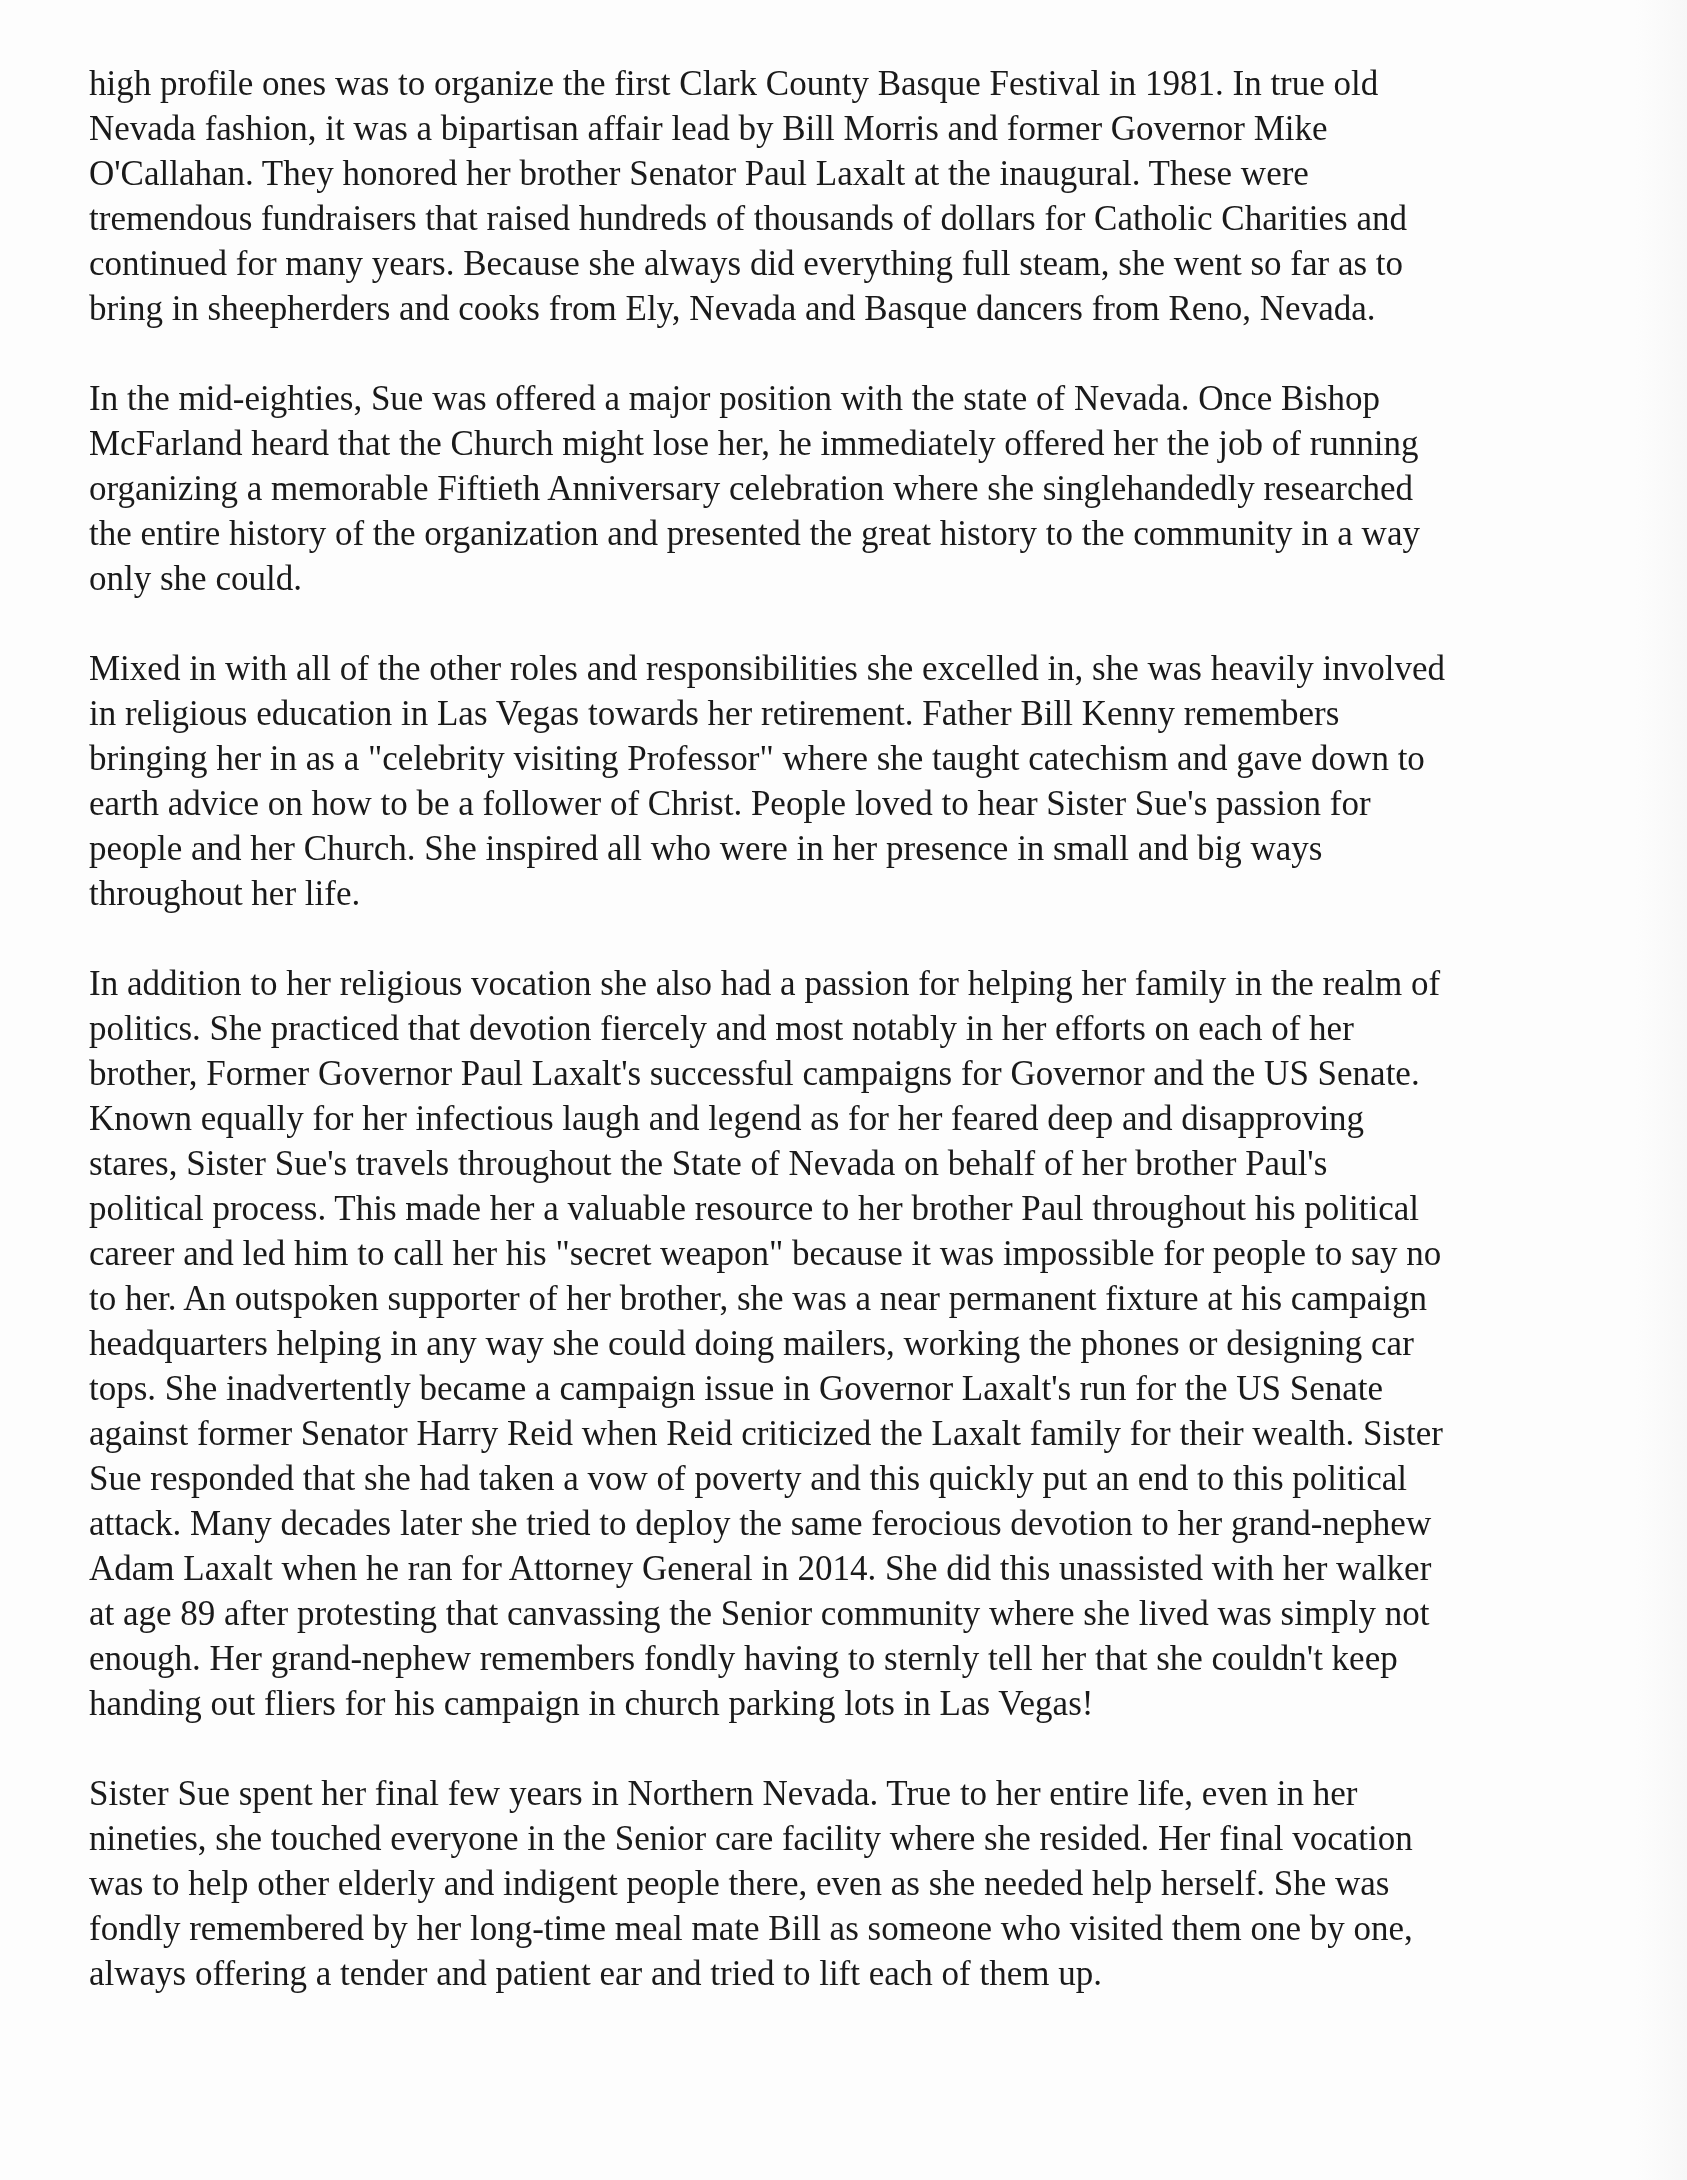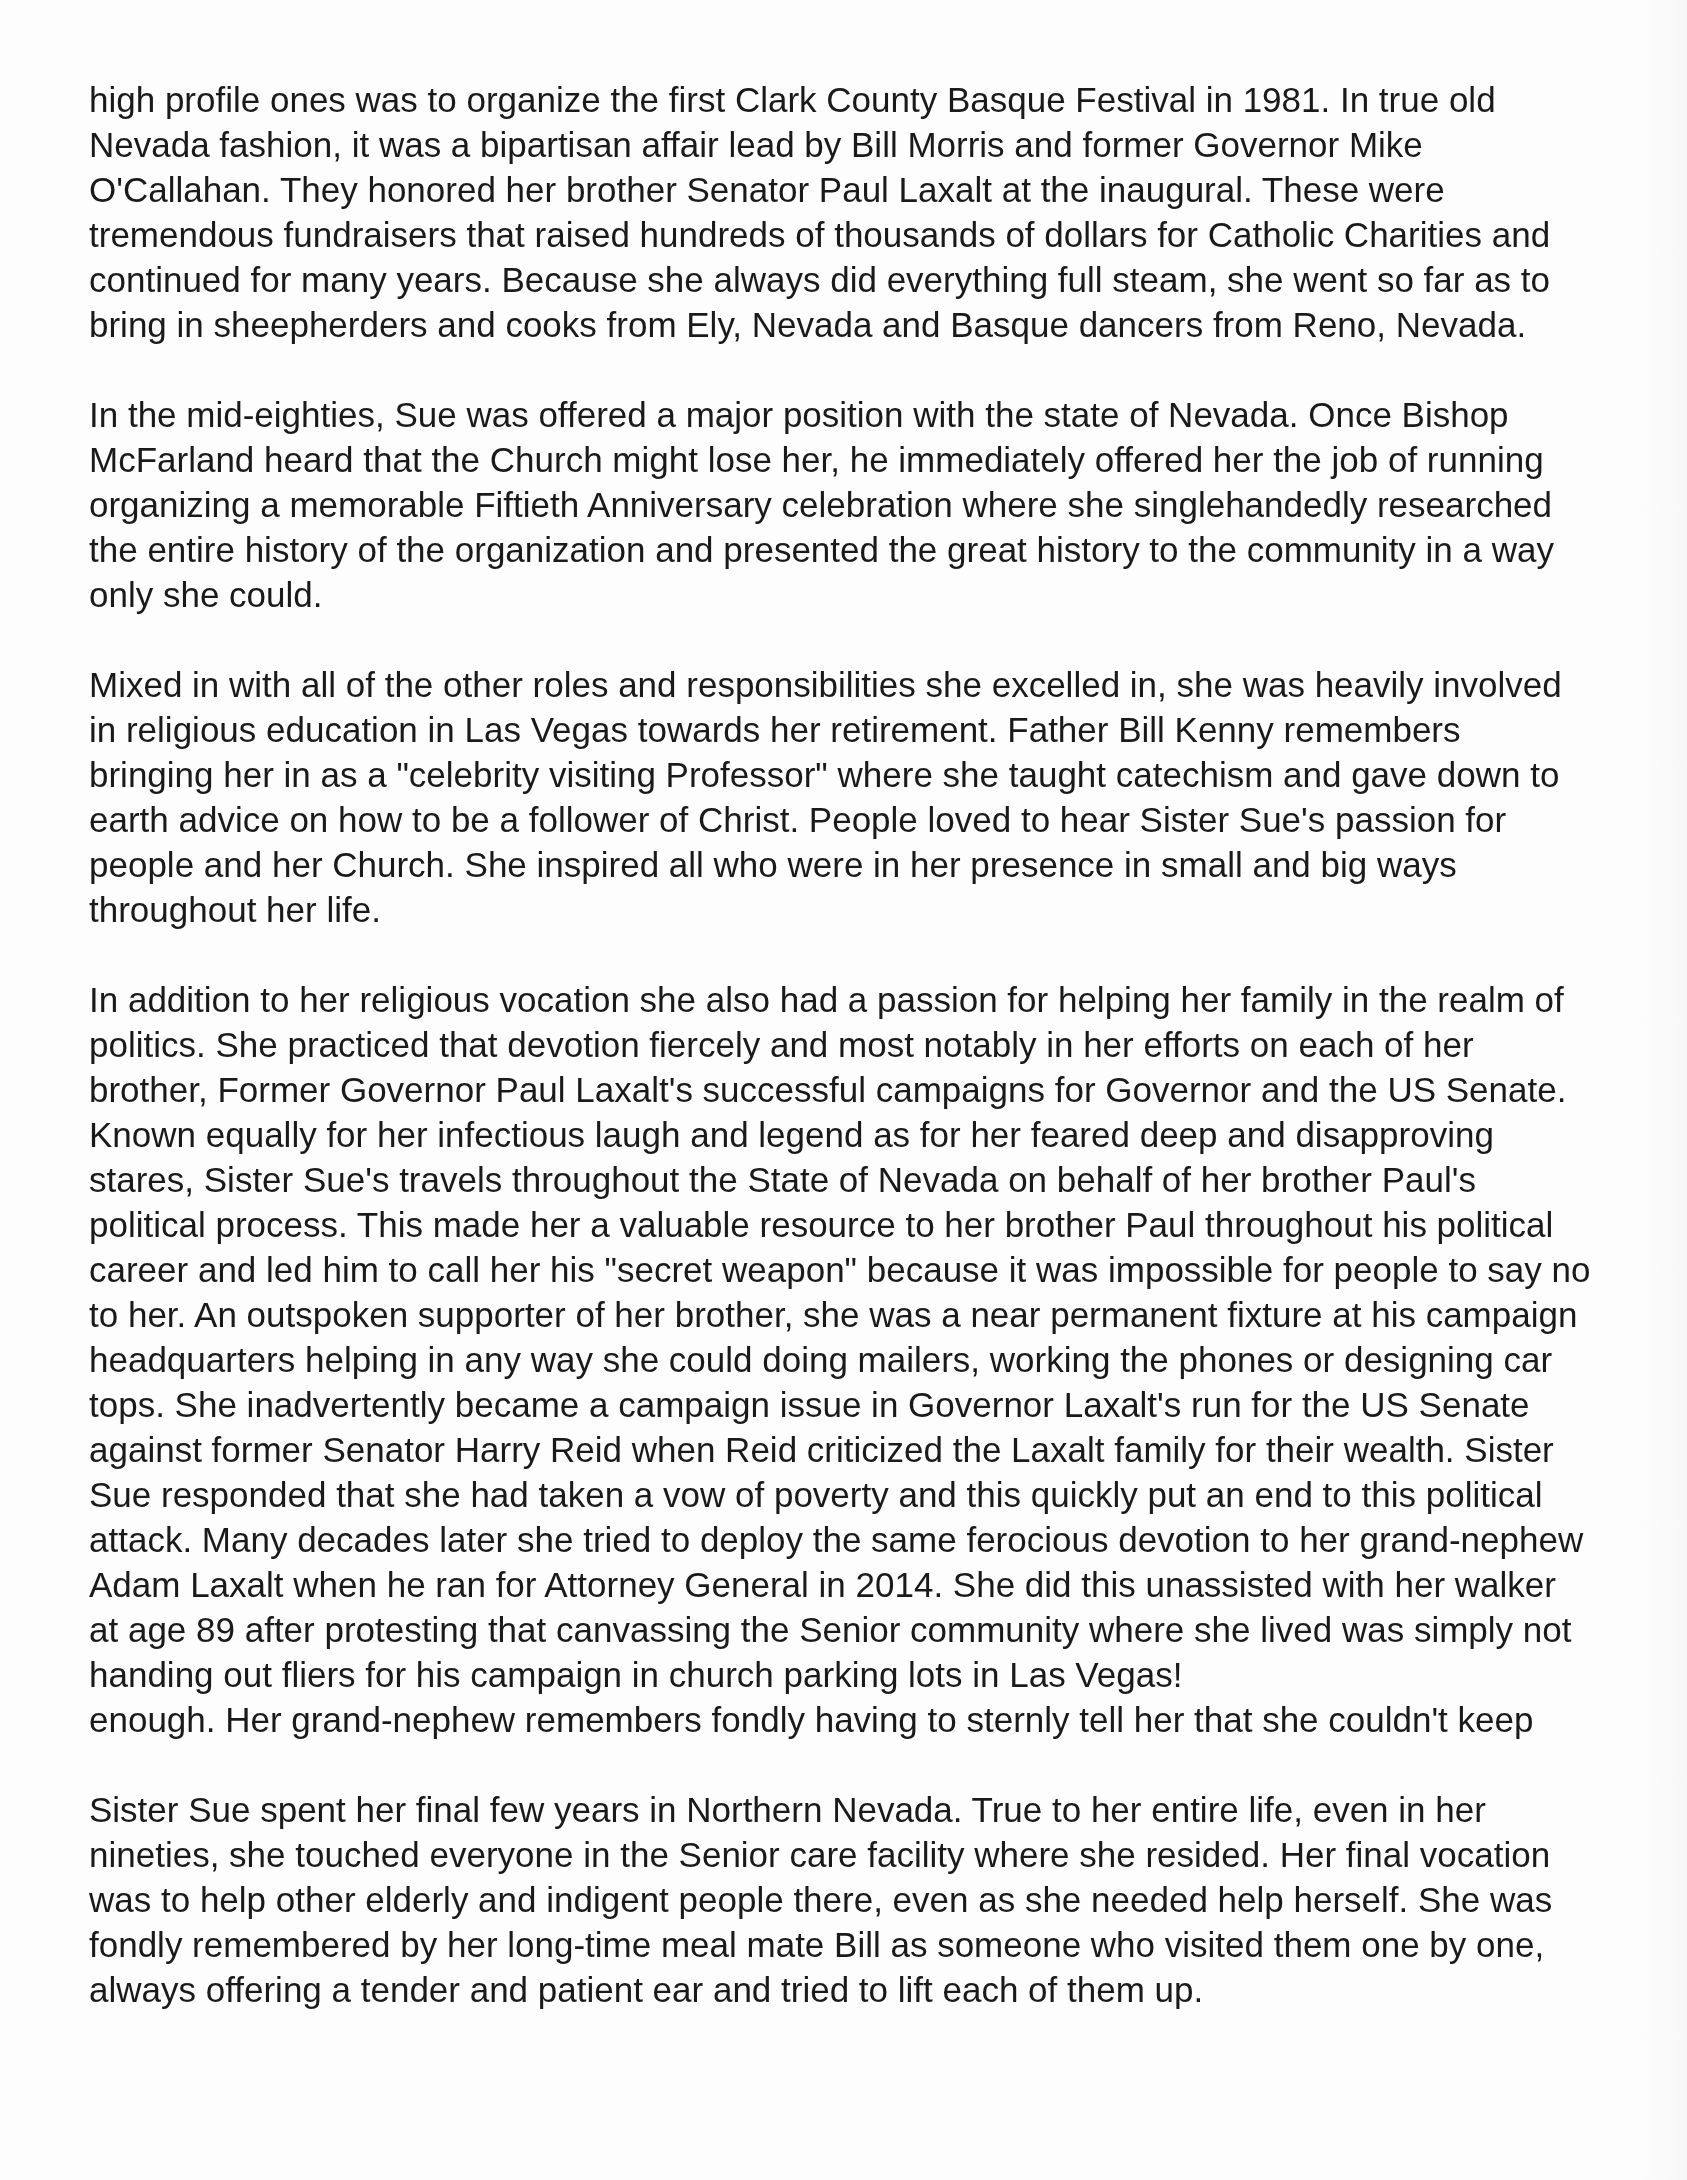--- a/index.html
+++ b/index.html
@@ -12,25 +12,24 @@
       height: 2181px;
       position: relative;
       overflow: hidden;
       background: #fdfdfd;
     }
     .page {
       position: absolute;
       left: 89px;
       top: 61px;
       width: 1525px;
-      font-family: Liberation Sans, sans-serif;
+      font-family: Liberation Serif, serif;
       font-size: 35px;
       line-height: 45px;
       color: #1a1a1a;
-      margin-top: 16px;
     }
     .para {
       margin: 0 0 45px 0;
     }
     .line {
       display: block;
       white-space: nowrap;
     }
     .scan-shadow {
       position: absolute;
@@ -81,22 +80,22 @@
     <span class="line">political process. This made her a valuable resource to her brother Paul throughout his political</span>
     <span class="line">career and led him to call her his "secret weapon" because it was impossible for people to say no</span>
     <span class="line">to her. An outspoken supporter of her brother, she was a near permanent fixture at his campaign</span>
     <span class="line">headquarters helping in any way she could doing mailers, working the phones or designing car</span>
     <span class="line">tops. She inadvertently became a campaign issue in Governor Laxalt's run for the US Senate</span>
     <span class="line">against former Senator Harry Reid when Reid criticized the Laxalt family for their wealth. Sister</span>
     <span class="line">Sue responded that she had taken a vow of poverty and this quickly put an end to this political</span>
     <span class="line">attack. Many decades later she tried to deploy the same ferocious devotion to her grand-nephew</span>
     <span class="line">Adam Laxalt when he ran for Attorney General in 2014. She did this unassisted with her walker</span>
     <span class="line">at age 89 after protesting that canvassing the Senior community where she lived was simply not</span>
+    <span class="line">enough. Her grand-nephew remembers fondly having to sternly tell her that she couldn't keep</span>
     <span class="line">handing out fliers for his campaign in church parking lots in Las Vegas!</span>
-    <span class="line">enough. Her grand-nephew remembers fondly having to sternly tell her that she couldn't keep</span>
   </div>
 
   <div class="para">
     <span class="line">Sister Sue spent her final few years in Northern Nevada. True to her entire life, even in her</span>
     <span class="line">nineties, she touched everyone in the Senior care facility where she resided. Her final vocation</span>
     <span class="line">was to help other elderly and indigent people there, even as she needed help herself. She was</span>
     <span class="line">fondly remembered by her long-time meal mate Bill as someone who visited them one by one,</span>
     <span class="line">always offering a tender and patient ear and tried to lift each of them up.</span>
   </div>
 

